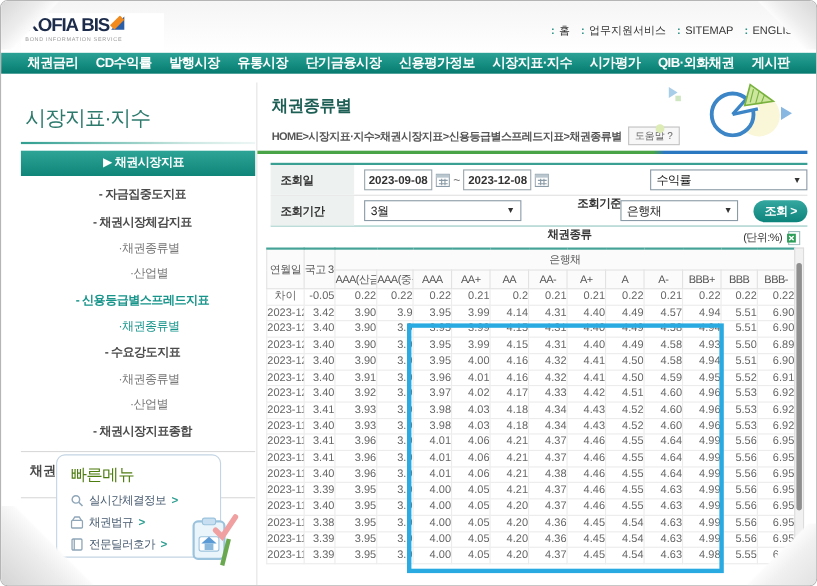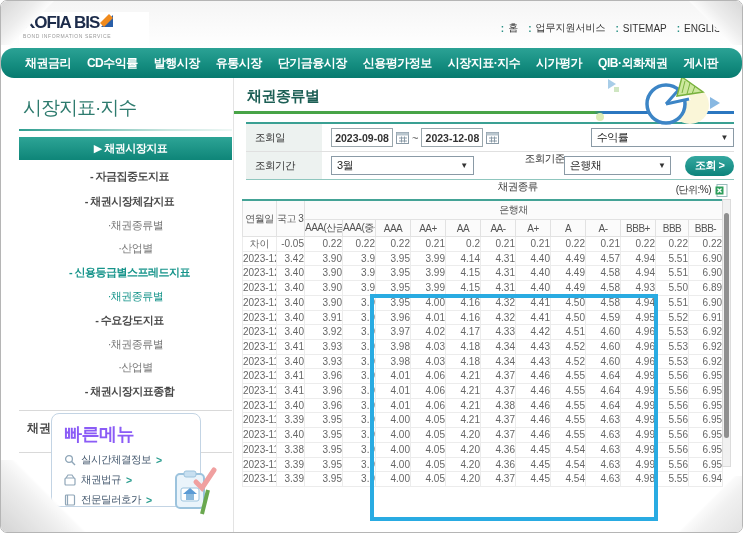--- a/index.html
+++ b/index.html
@@ -17,41 +17,41 @@
   .logo{position:absolute;left:18px;top:11px;width:122px;height:32px;background:#fff;padding:2px 4px;}
   .logo-row{display:flex;align-items:flex-start;}
   .logo-text{font-size:17px;font-weight:bold;color:#1c2b4a;letter-spacing:-1px;line-height:18px;}
   .logo-arrow{width:14px;height:14px;margin-left:1px;}
   .logo-sub{font-size:5px;color:#999;letter-spacing:.6px;margin-top:1px;}
   .ulinks{position:absolute;right:14px;top:20px;display:flex;align-items:center;gap:10px;font-size:10px;color:#333;}
   .ulink{display:flex;align-items:center;gap:4px;cursor:pointer;}
   .ulink .sep{color:#2a9186;font-weight:bold;}
 
   
-  .gnb{position:absolute;left:0;top:47px;right:0;height:30px;background:linear-gradient(#2ba295 0%,#158d80 55%,#077a6f 100%);display:flex;align-items:center;justify-content:space-around;padding:0 16px;z-index:5;border-radius:13px;}
+  .gnb{position:absolute;left:0;top:47px;right:0;height:19px;background:linear-gradient(#2ba295 0%,#158d80 55%,#077a6f 100%);display:flex;align-items:center;justify-content:space-around;padding:0 16px;z-index:5;}
   .gnb-item{color:#fff;font-size:12px;font-weight:bold;letter-spacing:-.5px;cursor:pointer;white-space:nowrap;}
 
   
   .content{position:absolute;left:0;top:74px;right:0;bottom:0;}
   .sidebar{position:absolute;left:12px;top:10px;width:219px;bottom:0;}
   .main{position:absolute;left:232px;top:0;right:8px;bottom:0;border-left:1px solid #e3e3e3;}
 
   
   .side-title{font-size:19px;color:#2e7b6e;letter-spacing:-1px;margin:10px 0 8px 10px;}
   .side-title-rule{height:2px;margin-left:6px;background:linear-gradient(to right,#2f9e90,#c9e6e0 70%,#eef7f5);}
   .side-menu{margin:6px 0 0 6px;text-align:center;}
   .sm{font-size:11px;letter-spacing:-.5px;cursor:pointer;}
   .sm.head-active{background:linear-gradient(#2da496,#0e8578);color:#fff;font-weight:bold;height:23px;line-height:23px;padding-left:10px;margin-bottom:4px;}
   .sm.item{color:#4a4a4a;font-weight:bold;padding:5px 0 5px 8px;}
   .sm.subitem{color:#777;padding:4px 0 4px 20px;}
   .sm.teal{color:#16948a;}
   .side-sep{height:1px;background:#d9d9d9;margin:6px 0 0 6px;}
   .side-bottom-item{font-size:12px;font-weight:bold;color:#4a4a4a;padding:9px 0 9px 8px;margin-left:6px;cursor:pointer;}
   .quickmenu{position:absolute;left:38px;top:328px;width:150px;height:94px;border:1px solid #c3d4e4;border-radius:8px;background:#fff;padding:8px 0 0 12px;box-sizing:border-box;}
-  .qm-title{font-size:18px;font-weight:bold;color:#8b5cf6;margin-bottom:7px;letter-spacing:-.5px;}
+  .qm-title{font-size:15px;font-weight:normal;color:#4d7c0f;margin-bottom:7px;letter-spacing:-.5px;}
   .qm-item{display:flex;align-items:center;gap:5px;font-size:10.5px;color:#44586e;margin-bottom:6px;cursor:pointer;letter-spacing:-.5px;}
   .qm-item .qarrow{color:#2a9d8f;font-weight:bold;}
   .qm-deco{position:absolute;right:-18px;bottom:-10px;}
 
   
   .page-title{font-size:15px;font-weight:bold;color:#1d5f55;letter-spacing:-.5px;margin:12px 0 0 13px;}
   .crumb-row{display:flex;align-items:center;gap:6px;margin:9px 0 0 13px;}
   .breadcrumb{font-size:10px;font-weight:bold;color:#555;letter-spacing:-.5px;}
   .help-btn{font-size:9px;color:#666;border:1px solid #c2c2c2;background:#f7f7f7;padding:1px 5px;cursor:pointer;}
   .deco{position:absolute;right:12px;top:0px;width:132px;height:50px;}
@@ -62,21 +62,21 @@
   .tabs .baseline{position:absolute;left:-4px;right:0;bottom:0;height:1px;background:#4a4a4a;}
   .tab{position:relative;float:left;width:57px;height:23px;line-height:23px;text-align:center;font-size:11px;font-weight:bold;letter-spacing:-.5px;cursor:pointer;box-sizing:border-box;}
   .tab.active{background:#fff;border:1px solid #4a4a4a;border-bottom:none;color:#222;z-index:2;height:24px;}
   .tab.active .caret{position:absolute;left:50%;bottom:1px;margin-left:-3px;width:0;height:0;border-left:3px solid transparent;border-right:3px solid transparent;border-top:4px solid #2a9d8f;}
   .tab.inactive{border:1px solid #aaa;border-bottom:none;color:#333;margin-left:2px;background:#fff;}
 
   
   .sform{margin:8px 0 0 12px;border-top:2px solid #3aa093;border-bottom:1px solid #8fc6be;}
   .f-row{display:flex;align-items:center;height:27px;}
   .f-row + .f-row{border-top:1px solid #e0e0e0;}
-  .f-label{flex:0 0 76px;align-self:stretch;display:flex;align-items:center;padding-left:9px;background:#edf2f0;font-size:10.5px;font-weight:normal;color:#333;letter-spacing:-.5px;box-sizing:border-box;}
+  .f-label{flex:0 0 76px;align-self:stretch;display:flex;align-items:center;padding-left:9px;background:#edf2f0;font-size:10.5px;font-weight:bold;color:#333;letter-spacing:-.5px;box-sizing:border-box;}
   .f-label.mid{flex:0 0 68px;margin-left:14px;border-left:1px solid #e0e0e0;margin-top:35px;}
   .dates{display:flex;align-items:center;gap:3px;margin-left:9px;width:176px;}
   .dinput{width:60px;height:17px;border:1px solid #9aa7ad;font-size:10.5px;font-weight:bold;color:#333;text-align:center;padding:0;font-family:inherit;}
   .calbtn{width:13px;height:13px;cursor:pointer;display:inline-block;}
   .dsep{font-size:11px;color:#555;}
   .sel{height:19px;border:1px solid #8a9aa6;background:#fff;display:flex;align-items:center;justify-content:space-between;padding:0 5px;font-size:11px;color:#222;letter-spacing:-.5px;cursor:pointer;box-sizing:border-box;}
   .sel .caret{font-size:8px;color:#333;}
   .sel.w-basis{width:148px;margin-left:8px;}
   .sel.w-period{width:176px;margin-left:9px;}
   .sel.w-bond{width:132px;margin-left:8px;}
@@ -207,20 +207,24 @@
           <polygon points="11,28 18,22 25,28" fill="#5b9bd5"></polygon>
           <rect x="14" y="28" width="8" height="6" fill="#8ab9dd"></rect>
           <path d="M24 16 L30 22 L42 4" fill="none" stroke="#f0a0a0" stroke-width="5" stroke-linecap="round"></path>
           <line x1="36" y1="24" x2="30" y2="48" stroke="#6aa84f" stroke-width="4"></line>
         </svg>
       </div>
     </aside>
 
     <main class="main">
       <div class="page-title">채권종류별</div>
+      <div class="crumb-row">
+        <span class="breadcrumb">HOME&gt;시장지표·지수&gt;채권시장지표&gt;신용등급별스프레드지표&gt;채권종류별</span>
+        <span class="help-btn">도움말 ?</span>
+      </div>
 
       <svg class="deco" viewBox="0 0 132 50">
         <circle cx="100" cy="30" r="19" fill="#faf6d8"></circle>
         <circle cx="10" cy="42" r="4" fill="#dcecb4"></circle>
         <rect x="24" y="12" width="5" height="5" fill="#cfe6c2"></rect>
         <polygon points="18,4 26,9 18,14" fill="#a8cde8"></polygon>
         <circle cx="76" cy="29" r="19" fill="#fff" stroke="#3c85c6" stroke-width="3.5"></circle>
         <polygon points="76,29 93,10 101,25" fill="#fff"></polygon>
         <line x1="76" y1="29" x2="92" y2="11" stroke="#3c85c6" stroke-width="3"></line>
         <line x1="76" y1="29" x2="99" y2="24" stroke="#3c85c6" stroke-width="3"></line>

